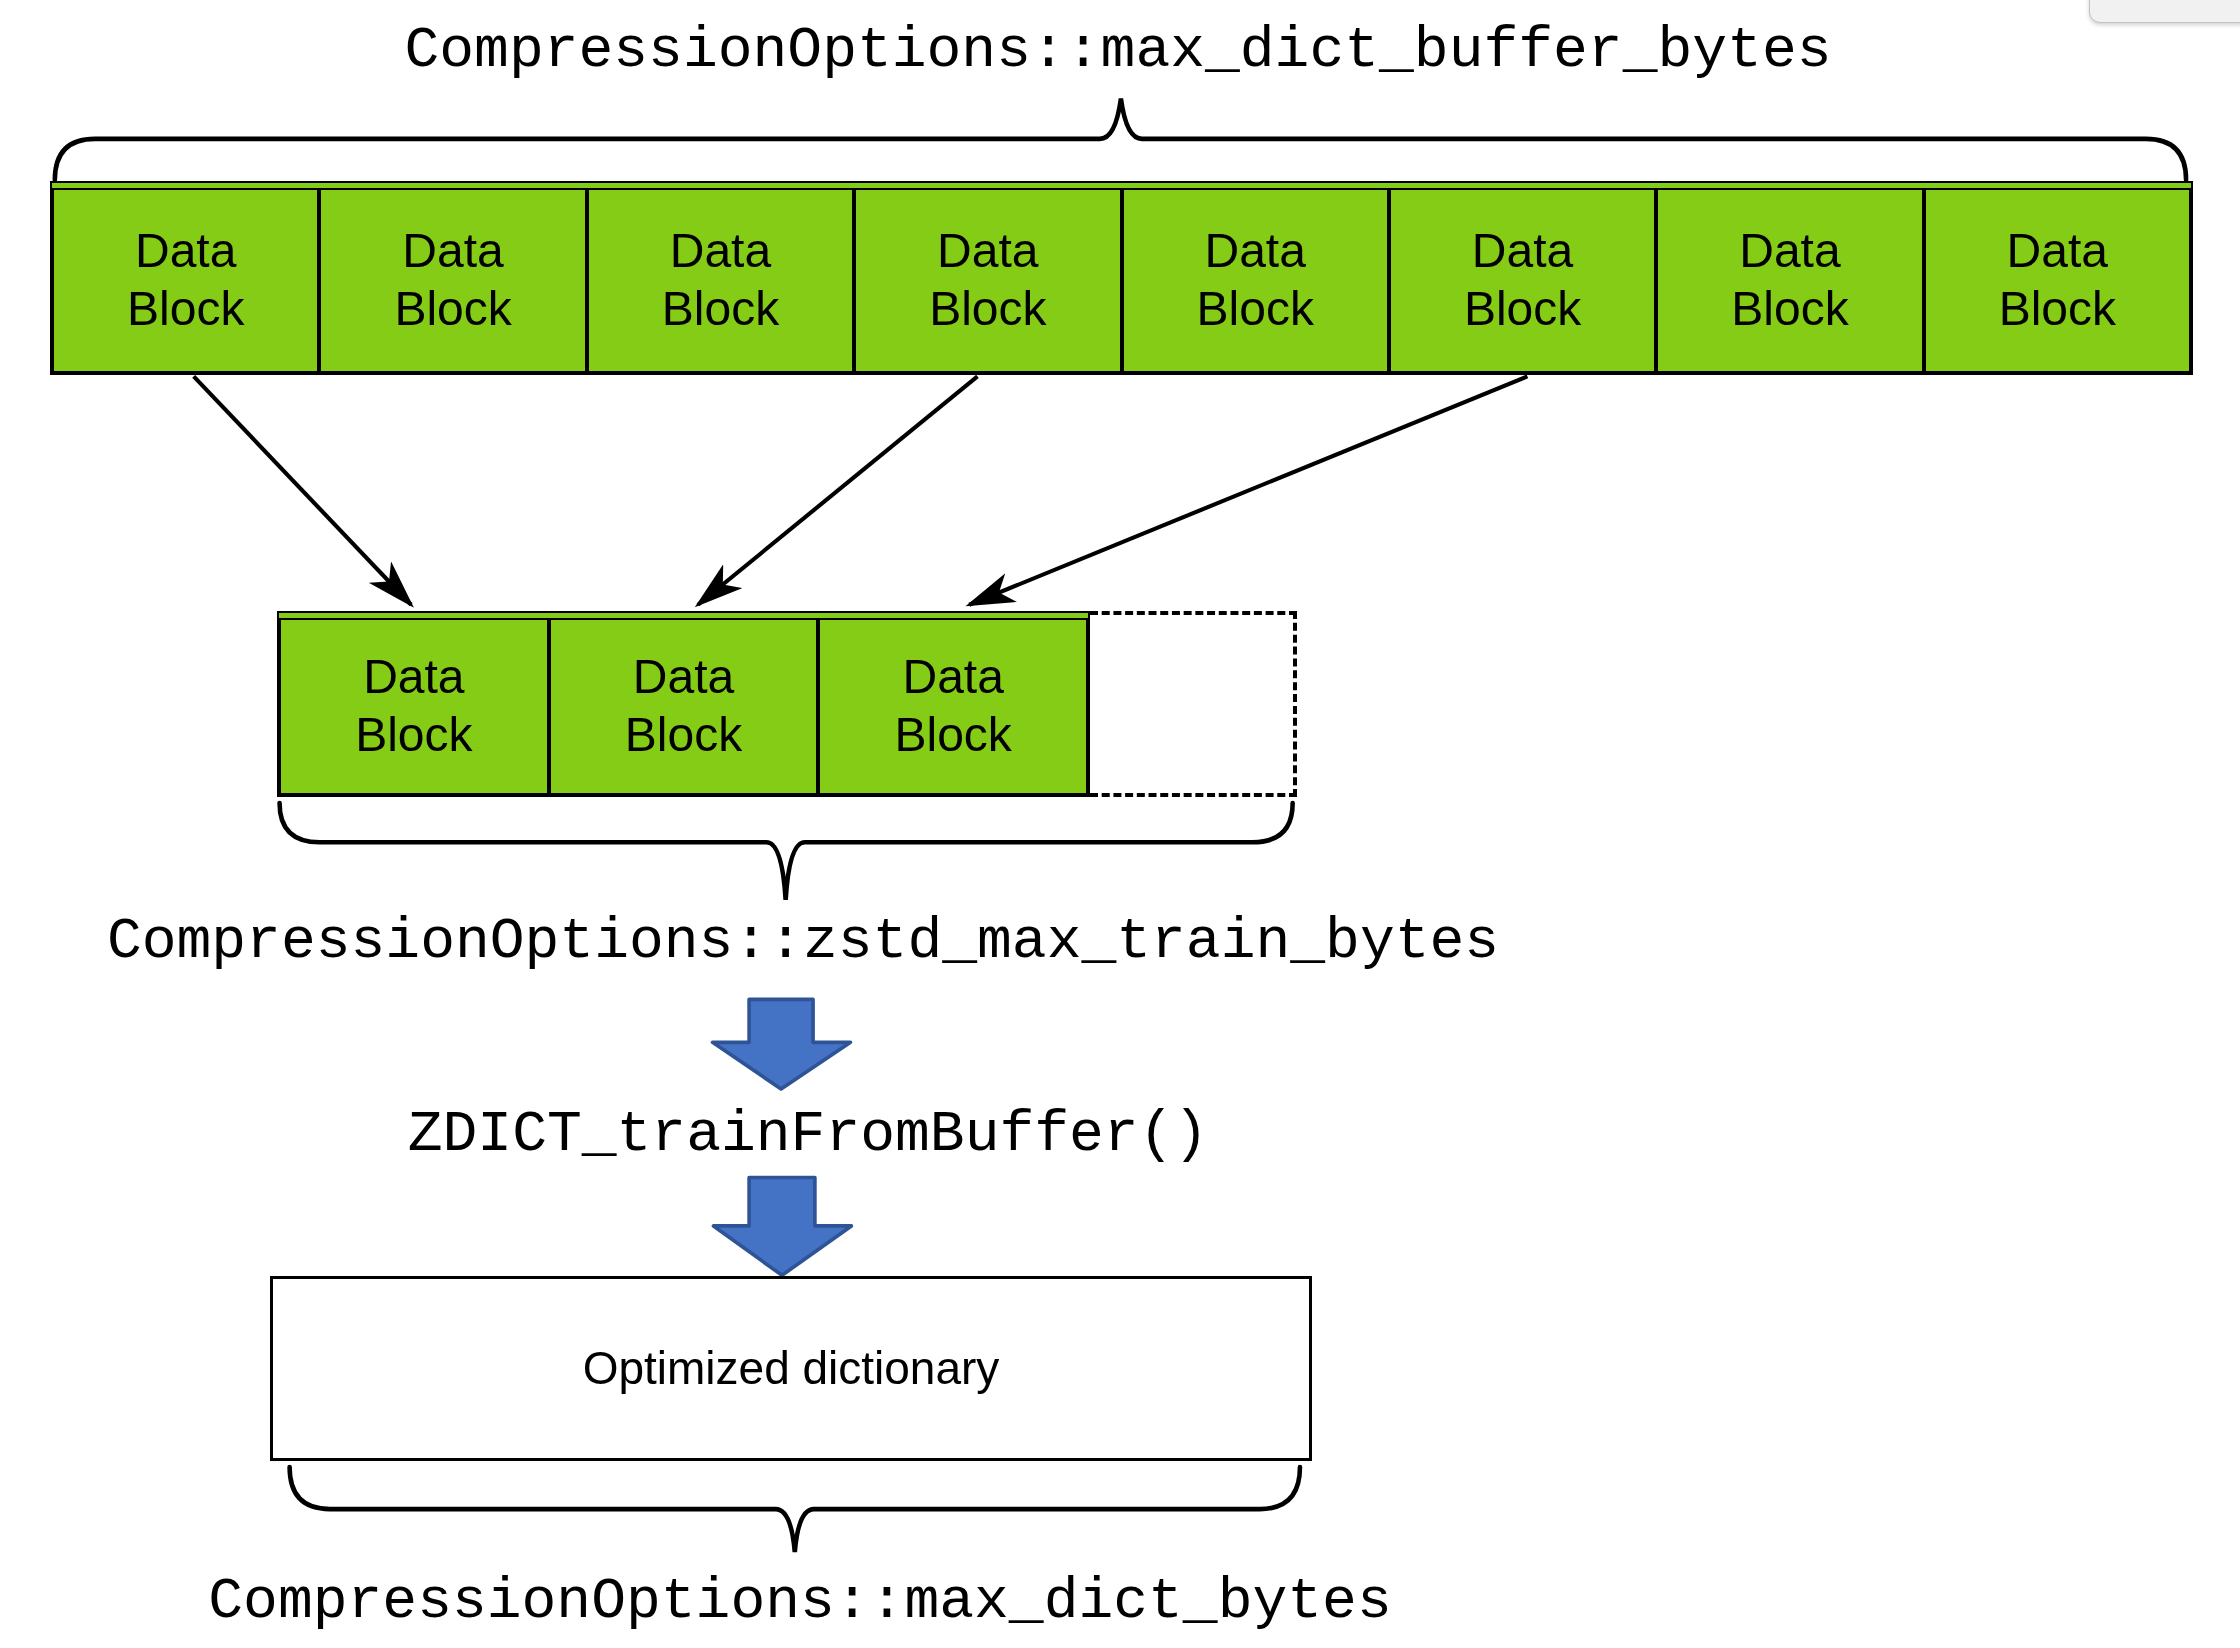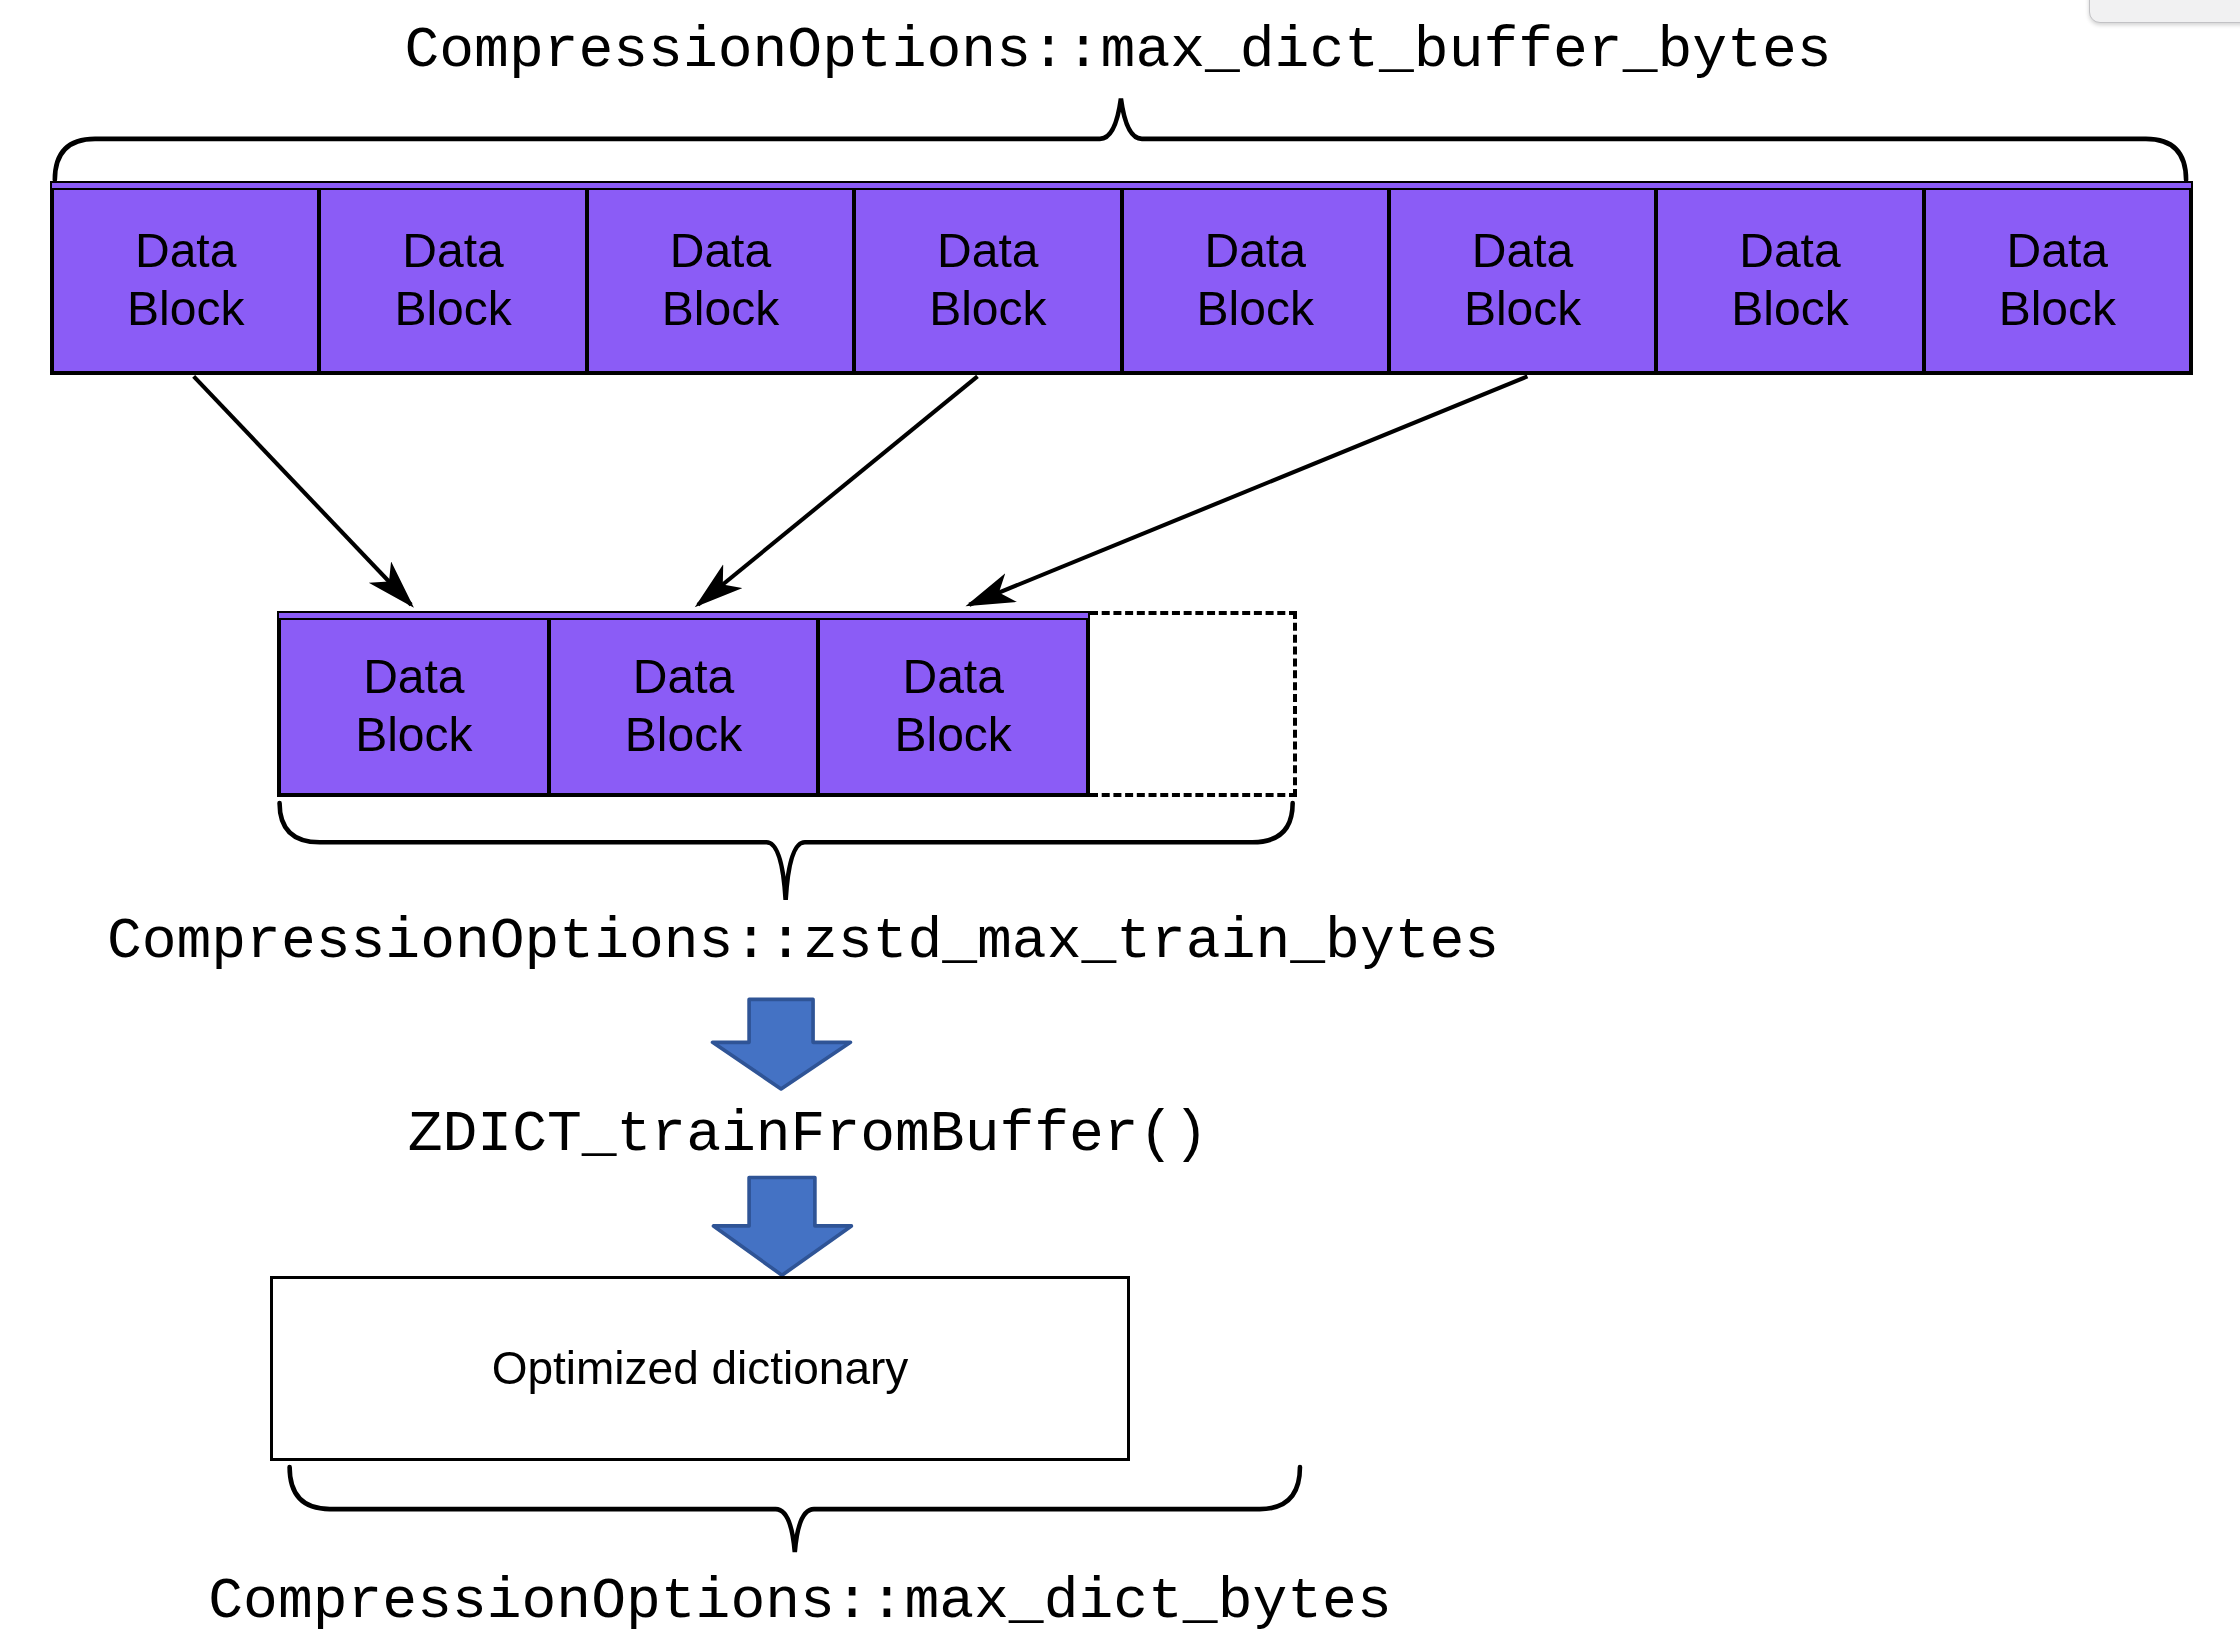--- a/index.html
+++ b/index.html
@@ -8,21 +8,21 @@
   .canvas{position:absolute;inset:0;}
   svg.overlay{position:absolute;left:0;top:0;width:2240px;height:1648px;}
 
   
   .mono{position:absolute;white-space:nowrap;color:#000;
         font:400 58px/58px "Liberation Mono","DejaVu Sans Mono",monospace;
         transform:translateX(-50%);}
 
   
   .row{position:absolute;box-sizing:border-box;border:2.7px solid #000;
-       display:flex;align-items:stretch;padding-top:4.6px;background:#8b5cf6;}
+       display:flex;align-items:stretch;padding-top:4.6px;background:#84cc16;}
   .cell{flex:1 1 0;box-sizing:border-box;border:2.7px solid #000;
         display:flex;align-items:center;justify-content:center;text-align:center;
         font:400 48px/58px "Liberation Sans","DejaVu Sans",sans-serif;color:#000;}
   .cell > span{display:inline-block;width:160px;}
 
   .empty-slot{position:absolute;box-sizing:border-box;background:#fff;
         border-top:4.6px dashed #000;border-right:4.6px dashed #000;border-bottom:4.6px dashed #000;}
 
   .big-box{position:absolute;box-sizing:border-box;border:3.7px solid #000;background:#fff;
         display:flex;align-items:center;justify-content:center;
@@ -100,21 +100,21 @@
         <span>Data Block</span>
       </div>
   </div>
 
   <div class="empty-slot" style="left:1090px;top:611px;width:207px;height:186px;"></div>
 
   <div class="mono" style="left:808px;top:1106px;">ZDICT_trainFromBuffer()</div>
 
   <div class="mono" style="left:803px;top:913px;">CompressionOptions::zstd_max_train_bytes</div>
 
-  <div class="big-box" style="left:270px;top:1276px;width:860px;height:185px;">
+  <div class="big-box" style="left:270px;top:1276px;width:1042px;height:185px;">
     <span>Optimized dictionary</span>
   </div>
 
   <div class="mono" style="left:800px;top:1573px;">CompressionOptions::max_dict_bytes</div>
 
   <div class="chrome-tab"></div>
 
 </div>
 
 

